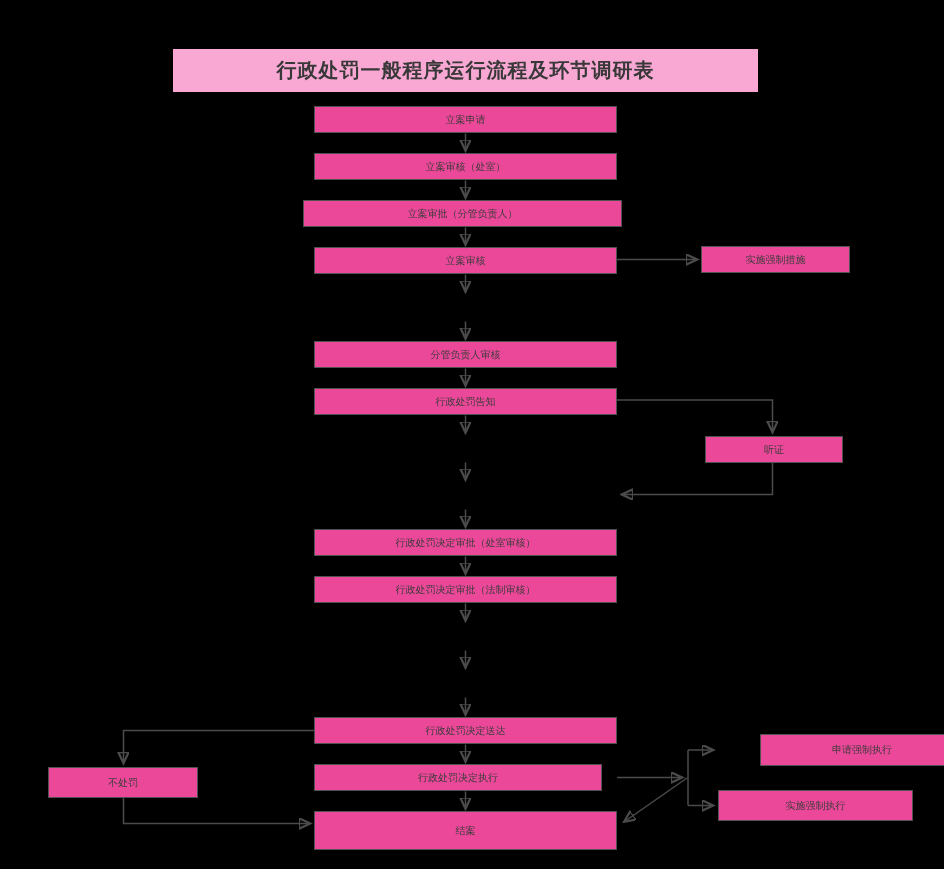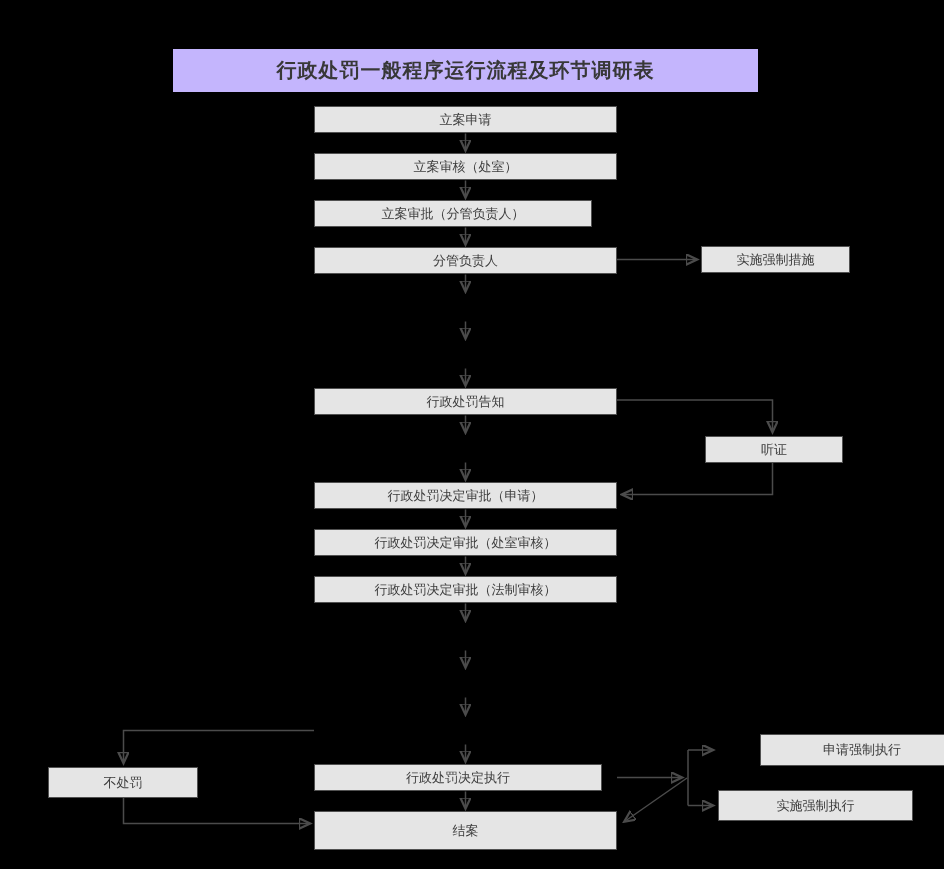--- a/index.html
+++ b/index.html
@@ -5,57 +5,58 @@
   html,body{margin:0;padding:0;background:#000;}
   #canvas{
     position:relative;
     width:944px;height:869px;
     background:#000;
     font-family:"Liberation Sans","DejaVu Sans",sans-serif;
     overflow:hidden;
   }
   .node{
     position:absolute;
-    background:#e5e5e5;
+    background:#ec4899;
     border:1px solid #515151;
     box-sizing:border-box;
     display:flex;align-items:center;justify-content:center;
     color:#3c3c3c;
-    font-size:13px;
+    font-size:10px;
     white-space:nowrap;
   }
   .title-box{
     position:absolute;
     left:173px;top:49px;width:585px;height:43px;
-    background:#c4b5fd;
+    background:#f9a8d4;
     box-sizing:border-box;
     display:flex;align-items:center;justify-content:center;
     color:#383838;
     font-size:20px;
     font-weight:bold;
     letter-spacing:1px;
   }
   svg.wires{position:absolute;left:0;top:0;pointer-events:none;}
   svg.wires path{stroke:#4b4b4b;stroke-width:1.5;fill:none;}
 </style>
 </head>
 <body>
 
 <div id="canvas">
 
   <div class="title-box">行政处罚一般程序运行流程及环节调研表</div>
 
   <div class="node" style="left:314px;top:106px;width:303px;height:27px">立案申请</div>
   <div class="node" style="left:314px;top:153px;width:303px;height:27px">立案审核（处室）</div>
-  <div class="node" style="left:314px;top:200px;width:278px;height:27px">立案审批（分管负责人）</div>
-  <div class="node" style="left:314px;top:247px;width:303px;height:27px">分管负责人</div>
+  <div class="node" style="left:303px;top:200px;width:319px;height:27px">立案审批（分管负责人）</div>
+  <div class="node" style="left:314px;top:247px;width:303px;height:27px">立案审核</div>
+  <div class="node" style="left:314px;top:341px;width:303px;height:27px">分管负责人审核</div>
   <div class="node" style="left:314px;top:388px;width:303px;height:27px">行政处罚告知</div>
-  <div class="node" style="left:314px;top:482px;width:303px;height:27px">行政处罚决定审批（申请）</div>
   <div class="node" style="left:314px;top:576px;width:303px;height:27px">行政处罚决定审批（法制审核）</div>
   <div class="node" style="left:314px;top:529px;width:303px;height:27px">行政处罚决定审批（处室审核）</div>
+  <div class="node" style="left:314px;top:717px;width:303px;height:27px">行政处罚决定送达</div>
   <div class="node" style="left:314px;top:764px;width:288px;height:27px">行政处罚决定执行</div>
   <div class="node" style="left:314px;top:811px;width:303px;height:39px">结案</div>
 
   <div class="node" style="left:701px;top:246px;width:149px;height:27px">实施强制措施</div>
   <div class="node" style="left:705px;top:436px;width:138px;height:27px">听证</div>
   <div class="node" style="left:48px;top:767px;width:150px;height:31px">不处罚</div>
   <div class="node" style="left:760px;top:734px;width:204px;height:32px">申请强制执行</div>
   <div class="node" style="left:718px;top:790px;width:195px;height:31px">实施强制执行</div>
 
   <svg class="wires" width="944" height="869">

